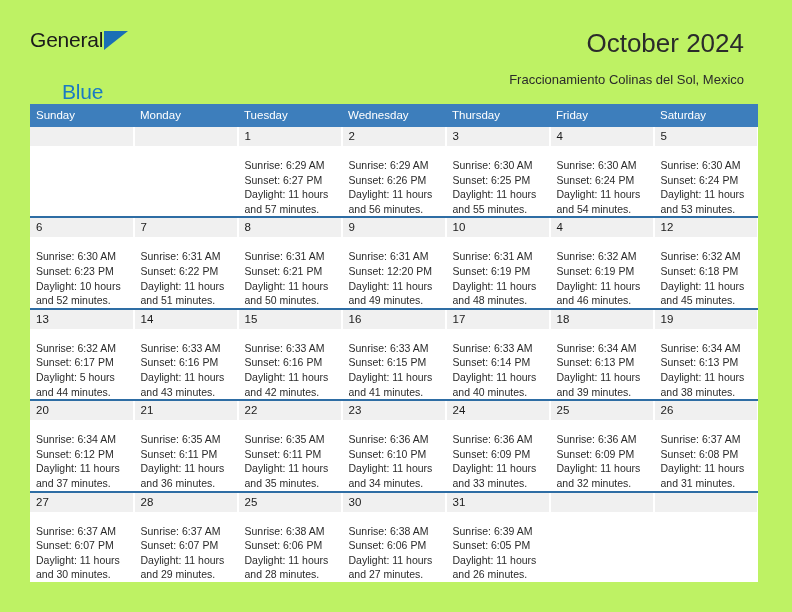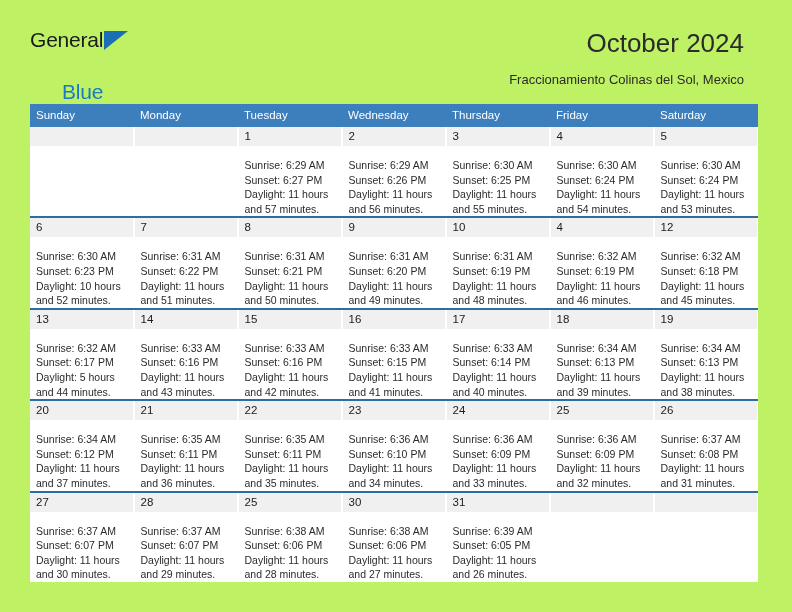--- a/index.html
+++ b/index.html
@@ -235,21 +235,21 @@
             <div class="cell-body">
               <div>Sunrise: 6:31 AM</div>
               <div>Sunset: 6:21 PM</div>
               <div class="daylight">Daylight: 11 hours and 50 minutes.</div>
             </div>
           </td>
           <td>
             <span class="daynum">9</span>
             <div class="cell-body">
               <div>Sunrise: 6:31 AM</div>
-              <div>Sunset: 6:20 PM</div>
+              <div>Sunset: 12:20 PM</div>
               <div class="daylight">Daylight: 11 hours and 49 minutes.</div>
             </div>
           </td>
           <td>
             <span class="daynum">10</span>
             <div class="cell-body">
               <div>Sunrise: 6:31 AM</div>
               <div>Sunset: 6:19 PM</div>
               <div class="daylight">Daylight: 11 hours and 48 minutes.</div>
             </div>

